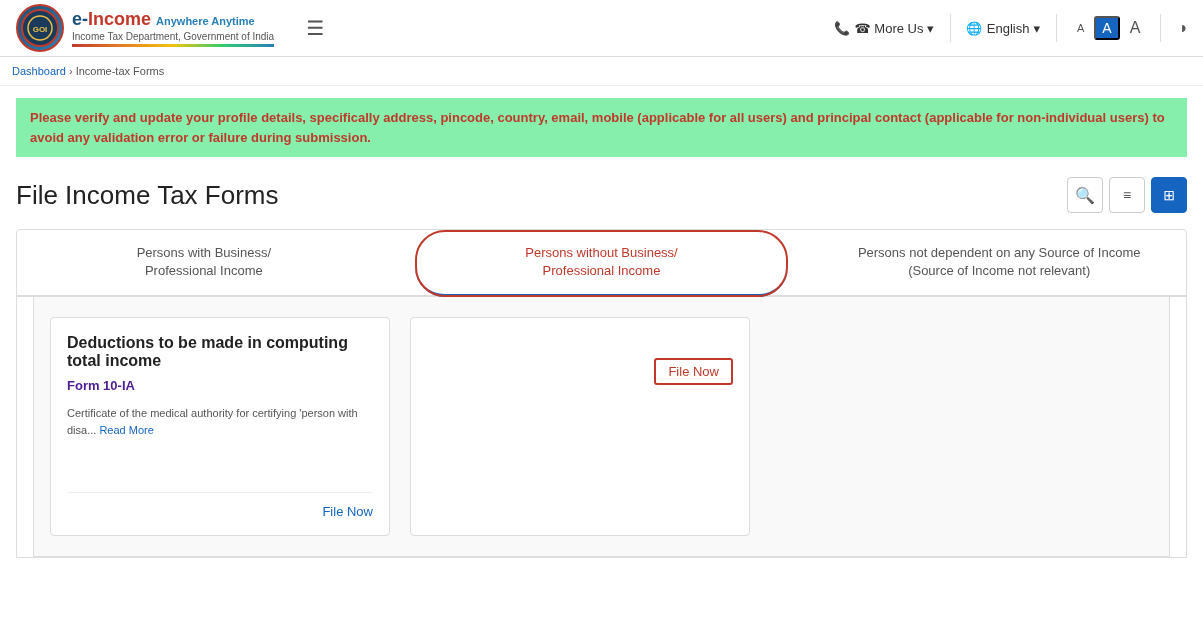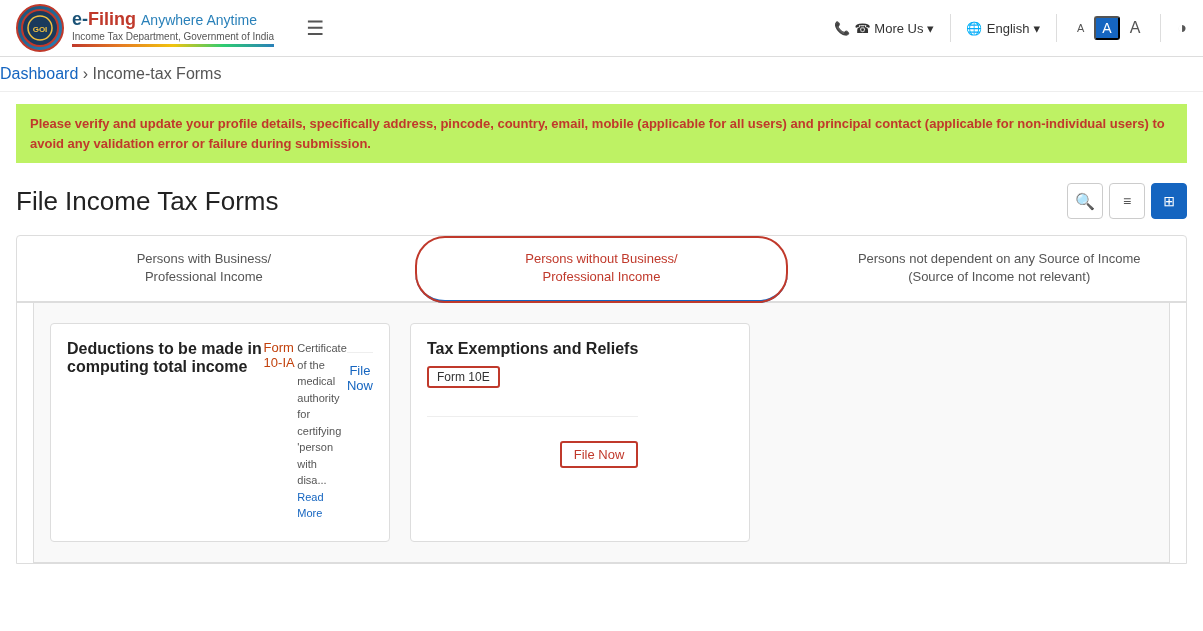--- a/index.html
+++ b/index.html
@@ -20,21 +20,21 @@
       width: 48px; height: 48px; border-radius: 50%;
       background: linear-gradient(135deg, #1a5276, #2980b9);
       border: 2px solid #c0392b;
       display: flex; align-items: center; justify-content: center;
       color: #fff; font-size: 9px; text-align: center; font-weight: bold;
     }
     .logo-text { display: flex; flex-direction: column; }
     .logo-title { font-size: 18px; font-weight: bold; }
     .logo-title span.e { color: #1a5276; }
     .logo-title span.filing { color: #c0392b; }
-    .logo-title span.tagline { color: #2980b9; font-size: 14px; font-weight: normal; }
+    .logo-title span.tagline { color: #2980b9; font-size: 11px; font-weight: bold; }
     .logo-subtitle { font-size: 10px; color: #555; margin-top: 1px; }
     .logo-underline { height: 3px; background: linear-gradient(to right, #c0392b, #e67e22, #f1c40f, #2ecc71, #2980b9); margin-top: 2px; }
     .hamburger { font-size: 20px; cursor: pointer; color: #555; margin-left: 20px; }
     .header-right { display: flex; align-items: center; gap: 8px; }
     .header-right .divider { width: 1px; height: 28px; background: #ddd; margin: 0 8px; }
     .call-us {
       display: flex; align-items: center; gap: 4px;
       font-size: 13px; color: #333; cursor: pointer;
     }
     .lang-selector {
@@ -47,33 +47,33 @@
       border: none; background: none; padding: 2px 4px;
     }
     .font-btn-highlight {
       background: #1565c0; color: #fff; border-radius: 3px;
       font-size: 14px; padding: 2px 6px; cursor: pointer;
     }
     .contrast-btn { cursor: pointer; font-size: 16px; color: #555; }
 
     
     .breadcrumb {
-      padding: 8px 0;
-      font-size: 16px;
+      padding: 8px 12px;
+      font-size: 11px;
       color: #555;
       border-bottom: 1px solid #eee;
     }
     .breadcrumb a { color: #1565c0; text-decoration: none; }
     .breadcrumb span { color: #555; }
 
     
     .alert-banner {
       margin: 12px 16px;
       padding: 10px 14px;
-      background: #bef264;
+      background: #86efac;
       color: #c0392b;
       font-size: 13px;
       line-height: 1.5;
       font-weight: bold;
     }
 
     
     .page-title-area {
       display: flex; align-items: center; justify-content: space-between;
       padding: 8px 16px 16px 16px;
@@ -130,24 +130,24 @@
       min-height: 260px;
     }
 
     .card {
       background: #fff;
       border: 1px solid #ddd;
       border-radius: 4px;
       padding: 16px;
       flex: 0 0 340px;
       display: flex;
-      flex-direction: row;
+      flex-direction: column;
     }
     .card-title { font-size: 16px; font-weight: bold; color: #222; margin-bottom: 8px; }
-    .card-form-label { font-size: 13px; color: #c2410c; margin-bottom: 12px; }
+    .card-form-label { font-size: 13px; color: #4c1d95; margin-bottom: 12px; font-weight: bold; }
     .card-desc { font-size: 11px; color: #555; line-height: 1.5; flex: 1; }
     .card-desc a { color: #1565c0; text-decoration: none; }
     .card-footer {
       text-align: right; margin-top: 12px;
       border-top: 1px solid #eee; padding-top: 10px;
     }
     .file-now-btn {
       color: #1565c0; font-size: 13px; cursor: pointer;
       background: none; border: none; font-weight: 500;
     }
@@ -183,21 +183,21 @@
     <div class="logo-area">
       <div class="logo-circle">
         <svg width="40" height="40" viewBox="0 0 40 40">
           <circle cx="20" cy="20" r="18" fill="#1a3a5c" stroke="#c0392b" stroke-width="2"></circle>
           <circle cx="20" cy="20" r="12" fill="none" stroke="#f0c040" stroke-width="1.5"></circle>
           <text x="20" y="24" text-anchor="middle" fill="#f0c040" font-size="8" font-weight="bold">GOI</text>
         </svg>
       </div>
       <div class="logo-text">
         <div class="logo-title">
-          <span class="e">e-</span><span class="filing">Filing</span>
+          <span class="e">e-</span><span class="filing">Income</span>
           <span class="tagline">Anywhere Anytime</span>
         </div>
         <div class="logo-subtitle">Income Tax Department, Government of India</div>
         <div class="logo-underline"></div>
       </div>
     </div>
     <div class="hamburger">☰</div>
   </div>
   <div class="header-right">
     <div class="call-us">
@@ -268,24 +268,20 @@
         <span>Certificate of the medical authority for certifying 'person with disa...</span>
         <a href="#">Read More</a>
       </div>
       <div class="card-footer">
         <button class="file-now-btn">File Now</button>
       </div>
     </div>
 
     <div class="card card2">
       <div class="card-tax">
-        <div class="card-tax-top">
-          <div class="card-title">Tax Exemptions and Reliefs</div>
-          <div class="form-badge">Form 10E</div>
-        </div>
         <div class="card-tax-bottom">
           <div class="card-tax-bottom-footer">
             <button class="file-now-btn-outlined">File Now</button>
           </div>
         </div>
       </div>
     </div>
 
   </div>
 </div>

